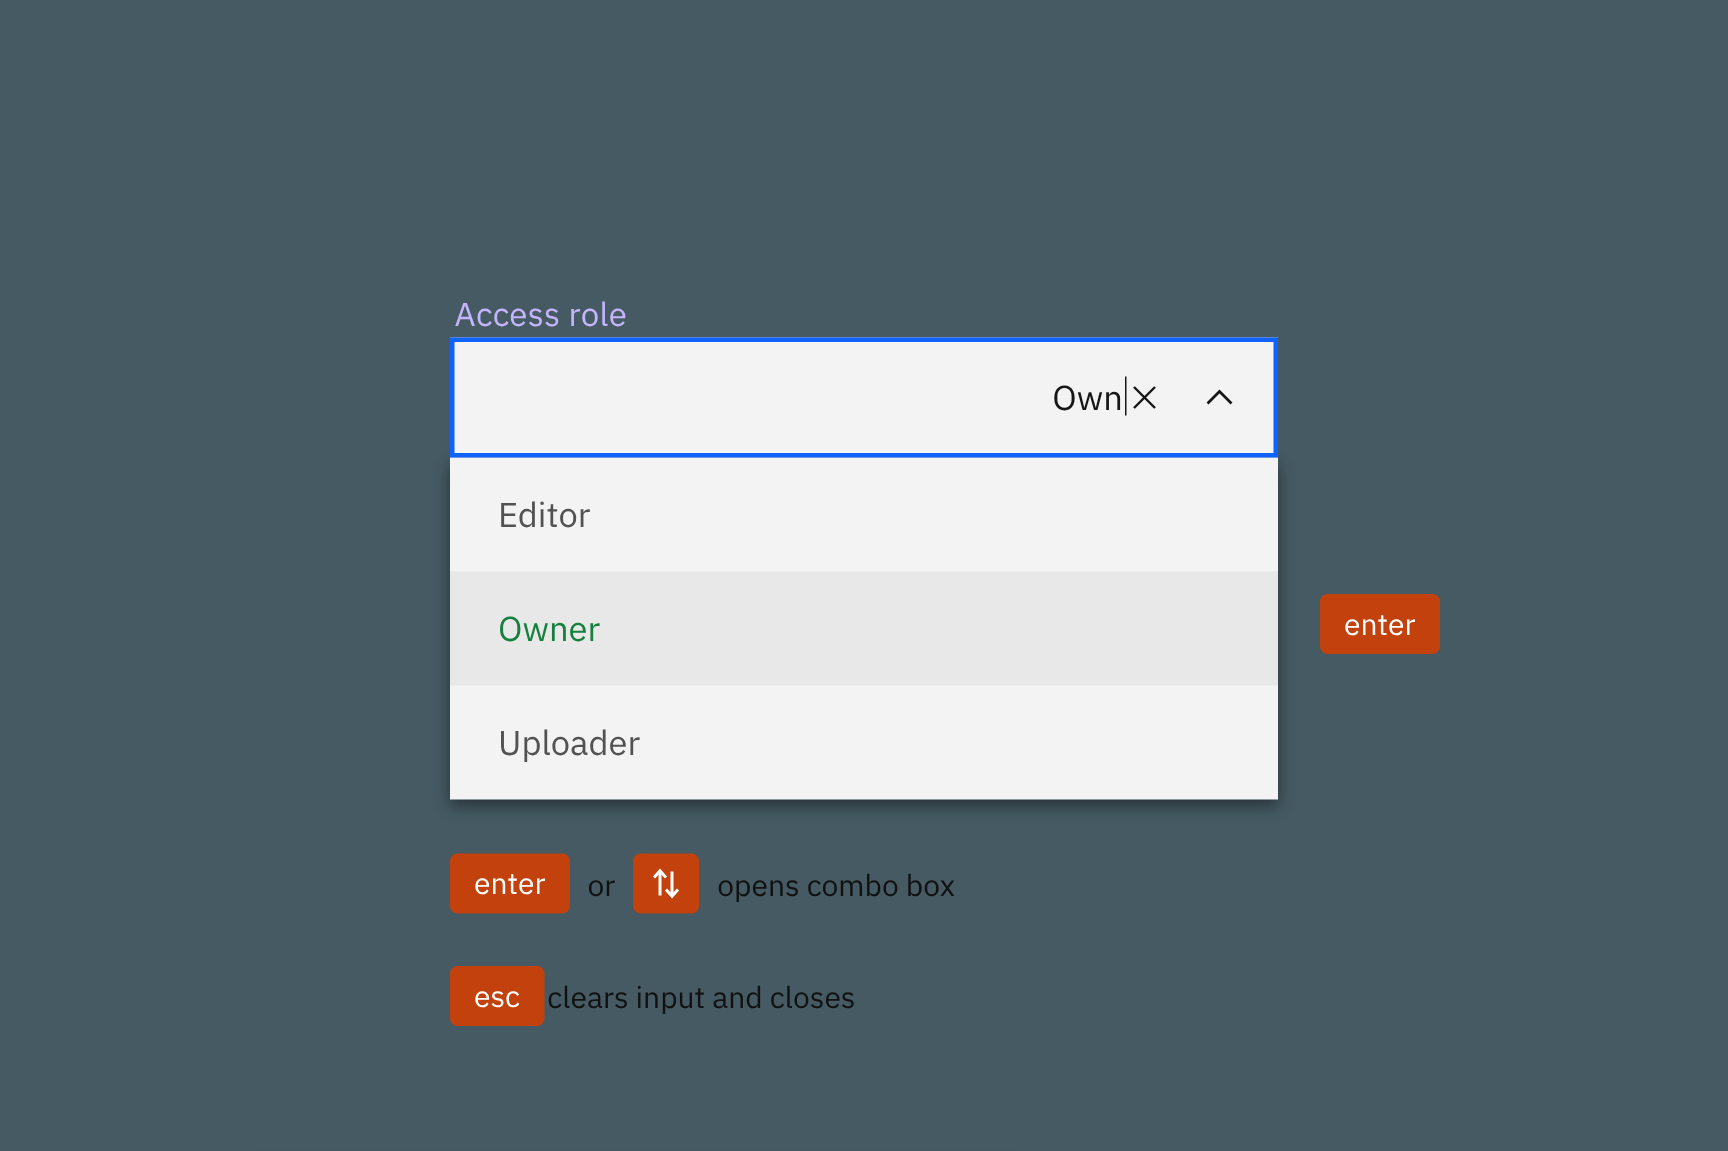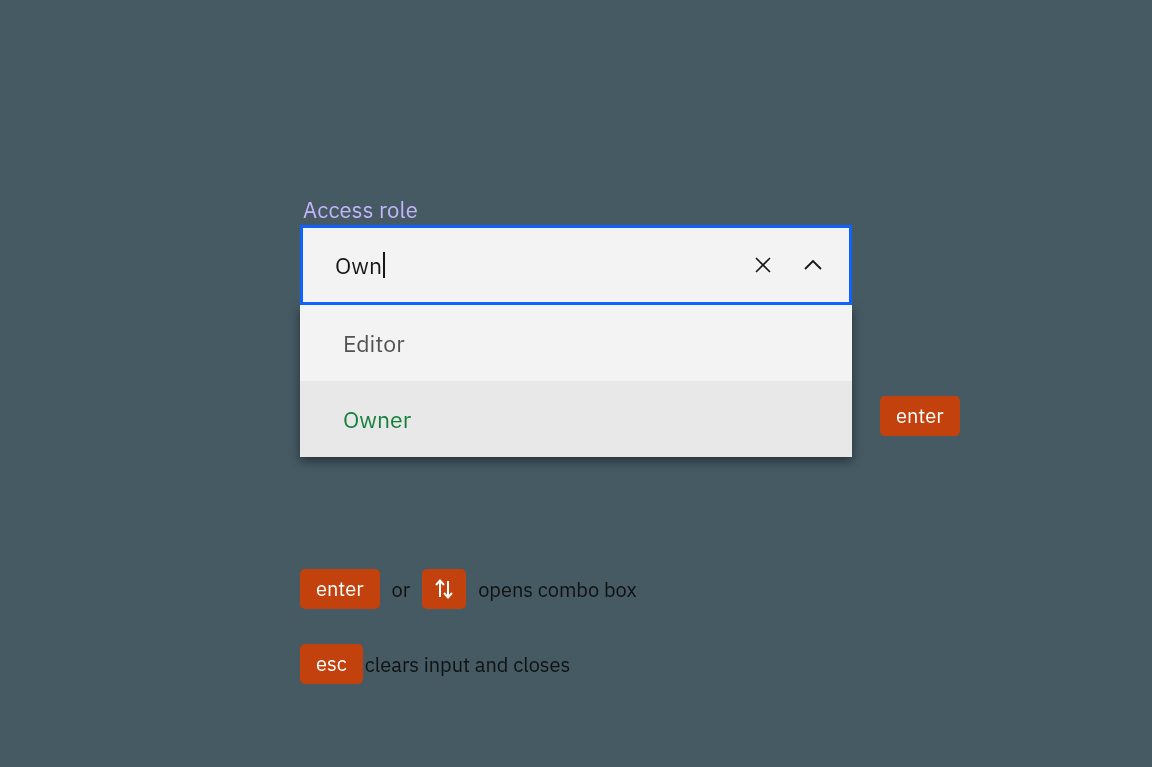--- a/index.html
+++ b/index.html
@@ -41,20 +41,21 @@
     border: 3px solid #0f62fe;
     display: flex;
     align-items: center;
     padding: 0 24px 0 32px;
     z-index: 2;
   }
   .combo-text {
     flex: 1;
     font-size: 23px;
     color: #161616;
+    text-align: right;
   }
   .cursor-bar {
     display: inline-block;
     width: 1.5px;
     height: 26px;
     background: #161616;
     vertical-align: -4px;
     margin-left: 1px;
   }
   .combo-icons {
@@ -79,21 +80,21 @@
     left: 0;
     width: 552px;
     background: #f3f3f3;
     box-shadow: 0 4px 10px rgba(0,0,0,0.45);
     z-index: 1;
   }
   .menu-item {
     height: 76px;
     display: flex;
     align-items: center;
-    padding-left: 43px;
+    padding-left: 32px;
     font-size: 23px;
     color: #525252;
   }
   .menu-item.highlight {
     background: #e8e8e8;
     color: #15803d;
   }
 
   
   .kbd {
@@ -176,20 +177,21 @@
           <svg width="20" height="14" viewBox="0 0 20 14">
             <polyline points="2,11 10,3 18,11" fill="none" stroke="#161616" stroke-width="1.8"></polyline>
           </svg>
         </span>
       </div>
     </div>
 
     <div class="menu">
       <div class="menu-item">Editor</div>
       <div class="menu-item highlight">Owner</div>
+      <div class="menu-item">Uploader</div>
     </div>
 
   </div>
 
   <div class="annot-right">
     <span class="kbd">enter</span>
   </div>
 
   <div class="annot-row-1">
     <span class="kbd">enter</span>

